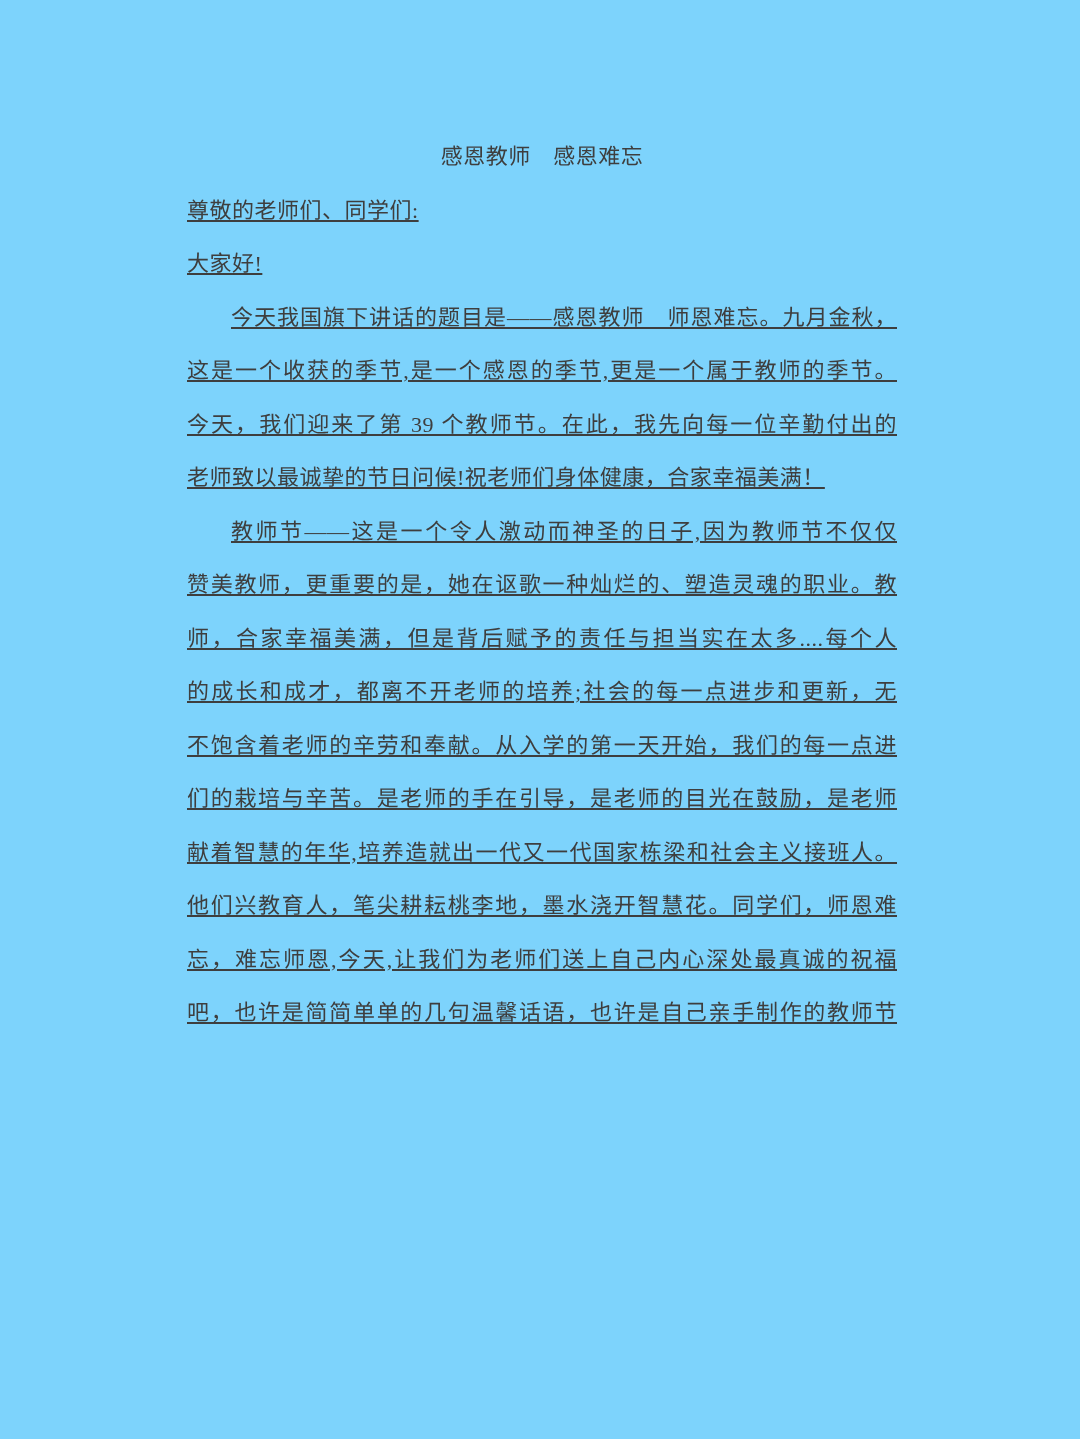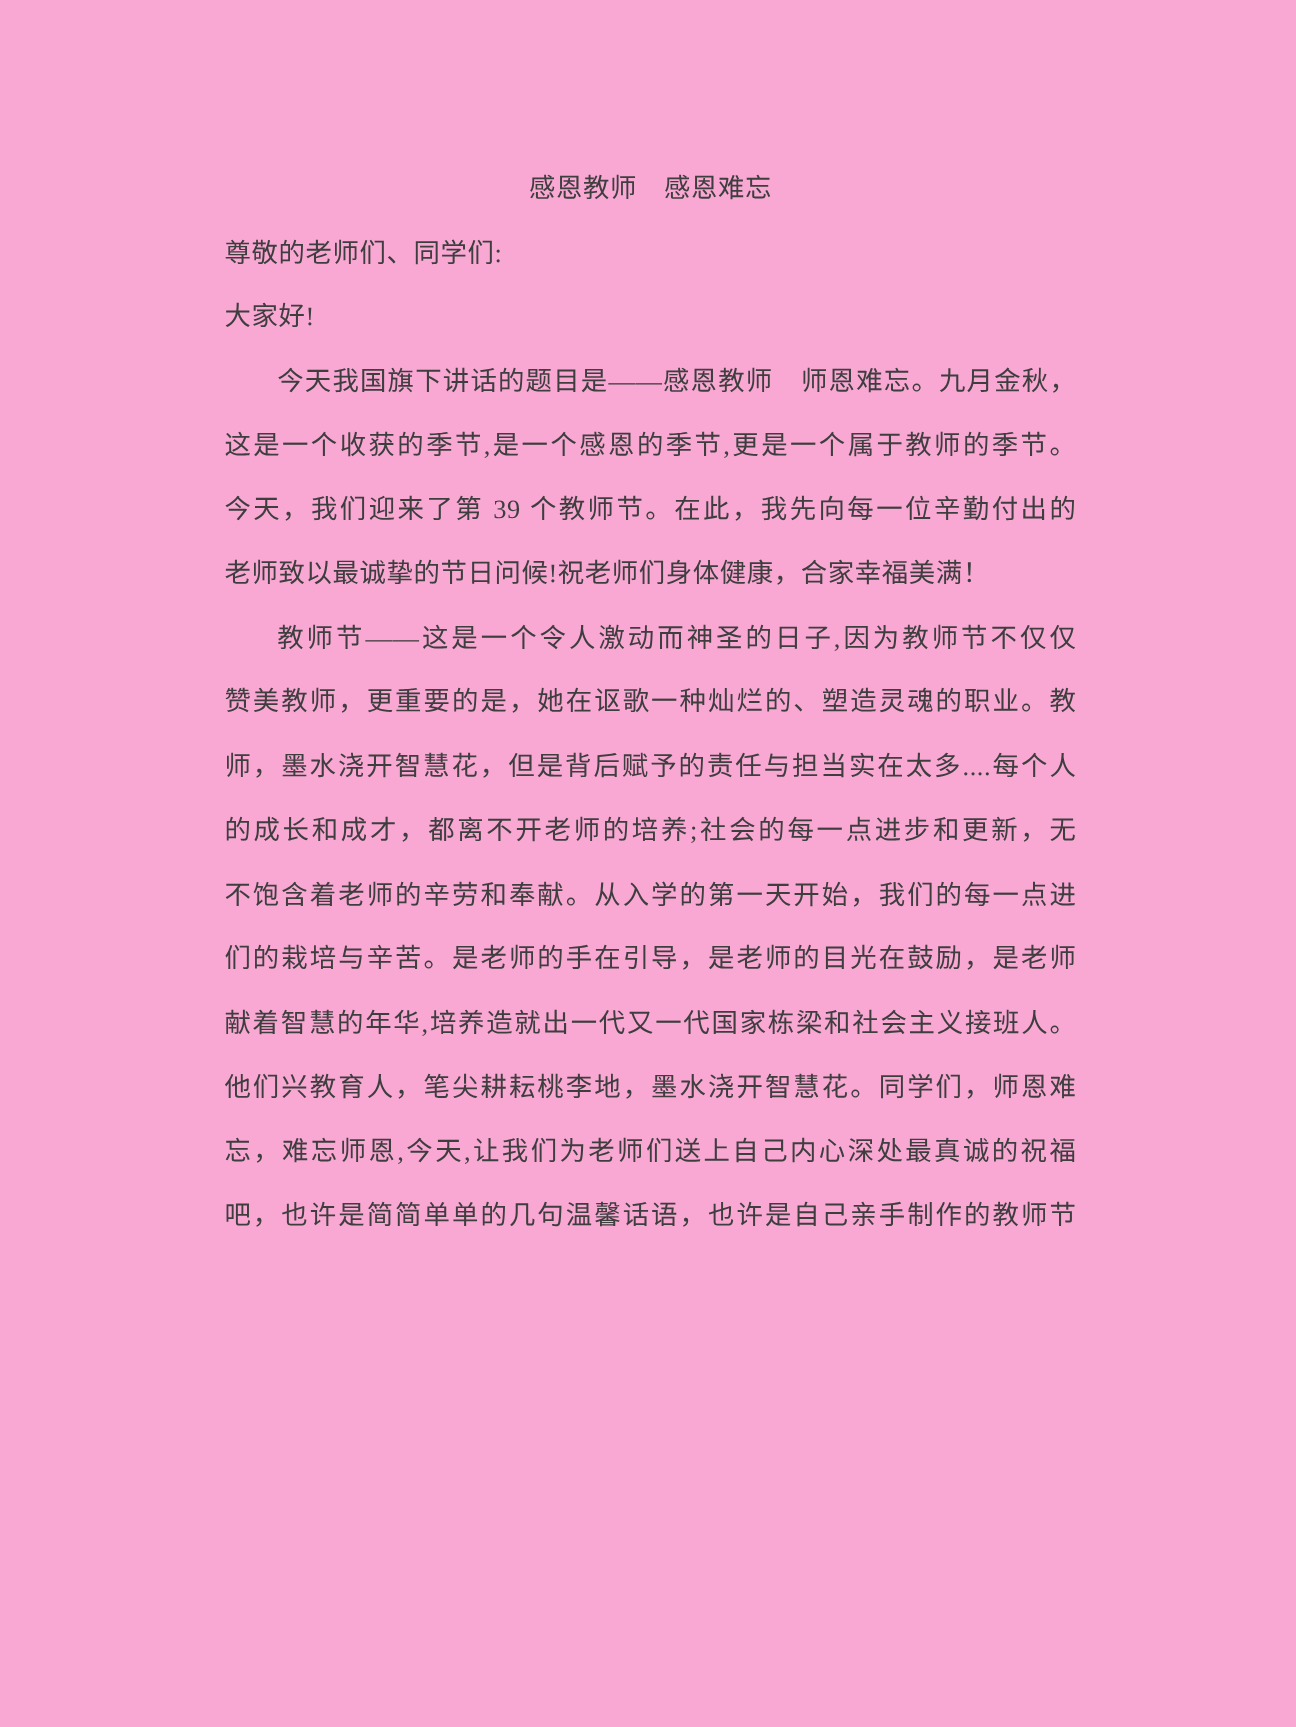--- a/index.html
+++ b/index.html
@@ -4,40 +4,40 @@
 <style>
   html, body {
     margin: 0;
     padding: 0;
     background: #ffffff;
   }
   .page {
     position: relative;
     width: 1080px;
     height: 1439px;
-    background: #f9a8d4;
+    background: #7dd3fc;
     overflow: hidden;
     font-family: "Liberation Serif", "DejaVu Serif", serif;
   }
   .content {
     position: absolute;
     left: 187px;
     top: 130px;
     width: 710px;
     color: #3e3e3e;
     font-size: 22px;
     line-height: 53.5px;
     font-weight: 400;
     letter-spacing: 0.5px;
   }
   .title {
     text-align: center;
     white-space: nowrap;
   }
-  .line { min-height: 53.5px; }
+  .line { min-height: 53.5px; text-decoration: underline; }
   .line.justify {
     text-align: justify;
     text-align-last: justify;
     text-justify: inter-character;
   }
   .line.left {
     text-align: left;
     text-align-last: left;
   }
   .line.indent { text-indent: 44px; }
@@ -61,21 +61,21 @@
     <div class="title">感恩教师　感恩难忘</div>
     <div id="lines">
         <div class="line left">尊敬的老师们、同学们:</div>
         <div class="line left">大家好!</div>
         <div class="line justify indent">今天我国旗下讲话的题目是——感恩教师　师恩难忘。九月金秋，</div>
         <div class="line justify">这是一个收获的季节,是一个感恩的季节,更是一个属于教师的季节。</div>
         <div class="line justify">今天，我们迎来了第 39 个教师节。在此，我先向每一位辛勤付出的</div>
         <div class="line left">老师致以最诚挚的节日问候!祝老师们身体健康，合家幸福美满！</div>
         <div class="line justify indent">教师节——这是一个令人激动而神圣的日子,因为教师节不仅仅</div>
         <div class="line justify">赞美教师，更重要的是，她在讴歌一种灿烂的、塑造灵魂的职业。教</div>
-        <div class="line justify">师，墨水浇开智慧花，但是背后赋予的责任与担当实在太多....每个人</div>
+        <div class="line justify">师，合家幸福美满，但是背后赋予的责任与担当实在太多....每个人</div>
         <div class="line justify">的成长和成才，都离不开老师的培养;社会的每一点进步和更新，无</div>
         <div class="line justify">不饱含着老师的辛劳和奉献。从入学的第一天开始，我们的每一点进</div>
         <div class="line justify">们的栽培与辛苦。是老师的手在引导，是老师的目光在鼓励，是老师</div>
         <div class="line justify">献着智慧的年华,培养造就出一代又一代国家栋梁和社会主义接班人。</div>
         <div class="line justify">他们兴教育人，笔尖耕耘桃李地，墨水浇开智慧花。同学们，师恩难</div>
         <div class="line justify">忘，难忘师恩,今天,让我们为老师们送上自己内心深处最真诚的祝福</div>
         <div class="line justify">吧，也许是简简单单的几句温馨话语，也许是自己亲手制作的教师节</div>
       </div>
   </div>
 </div>

